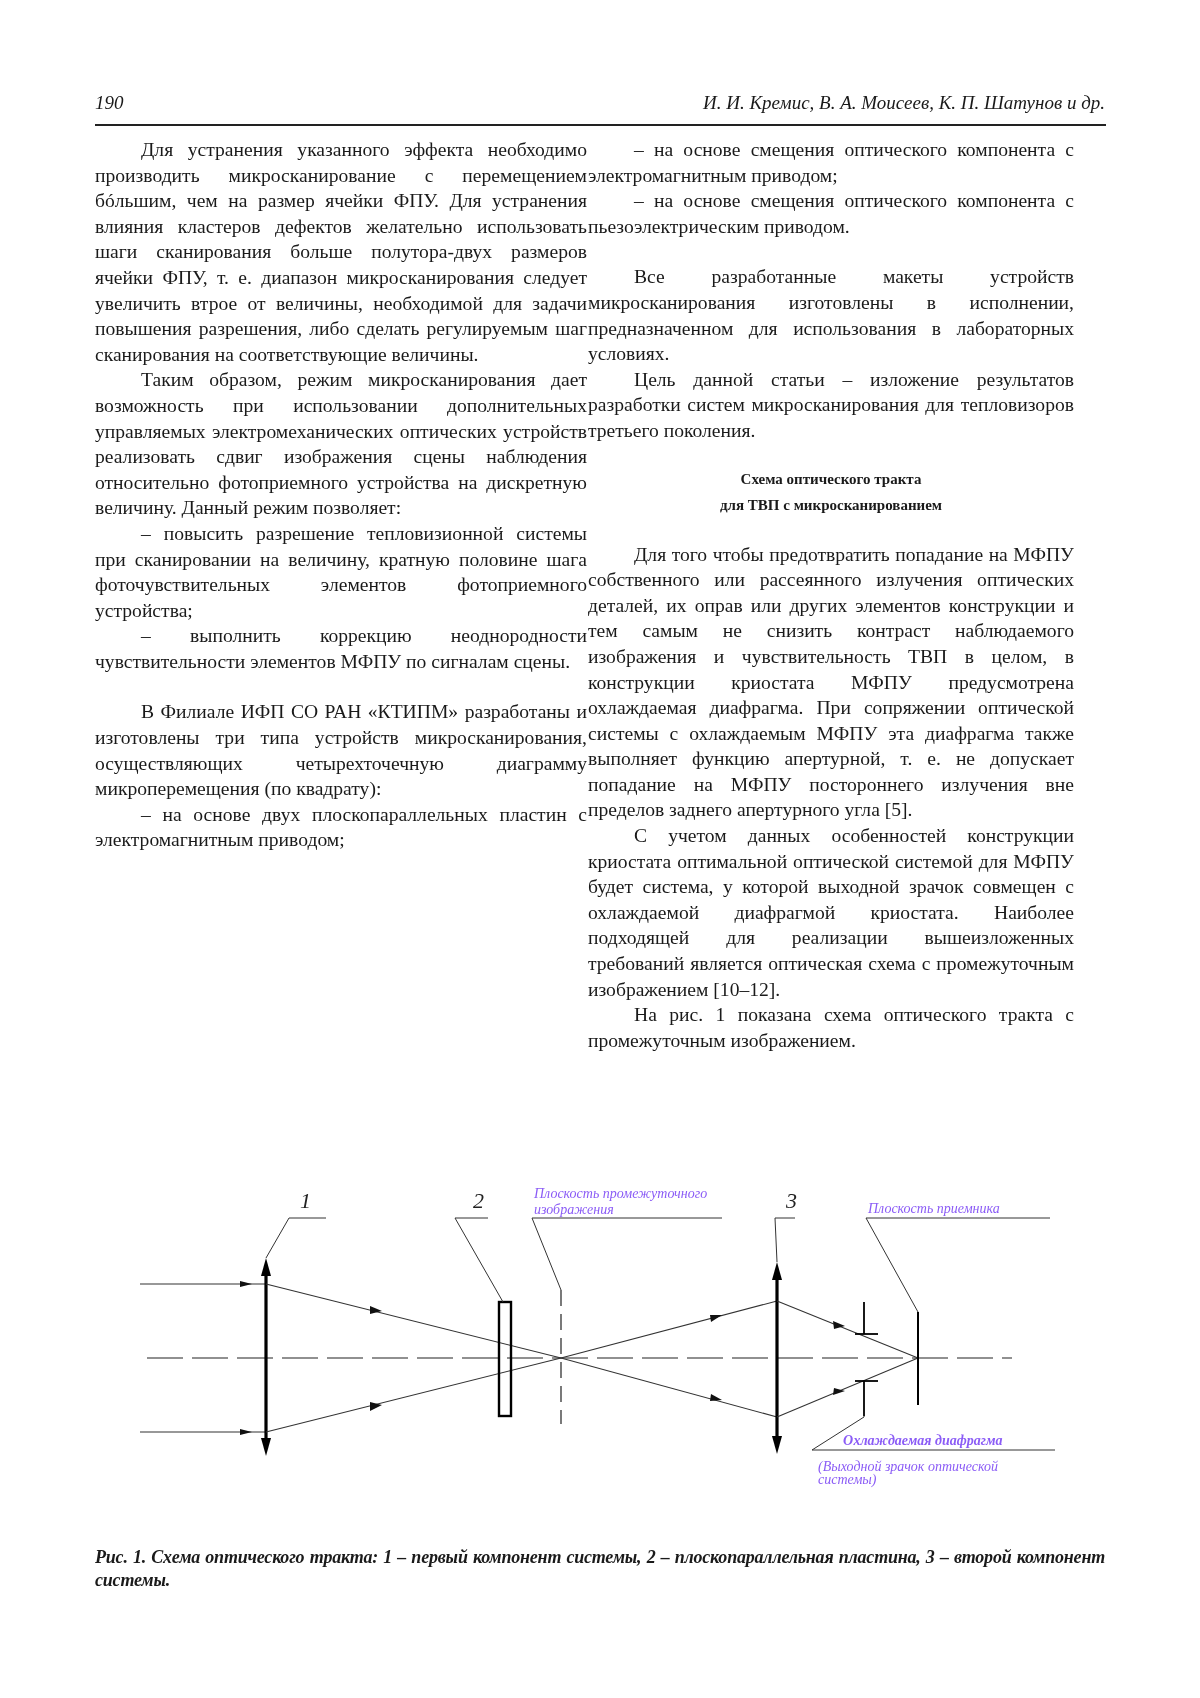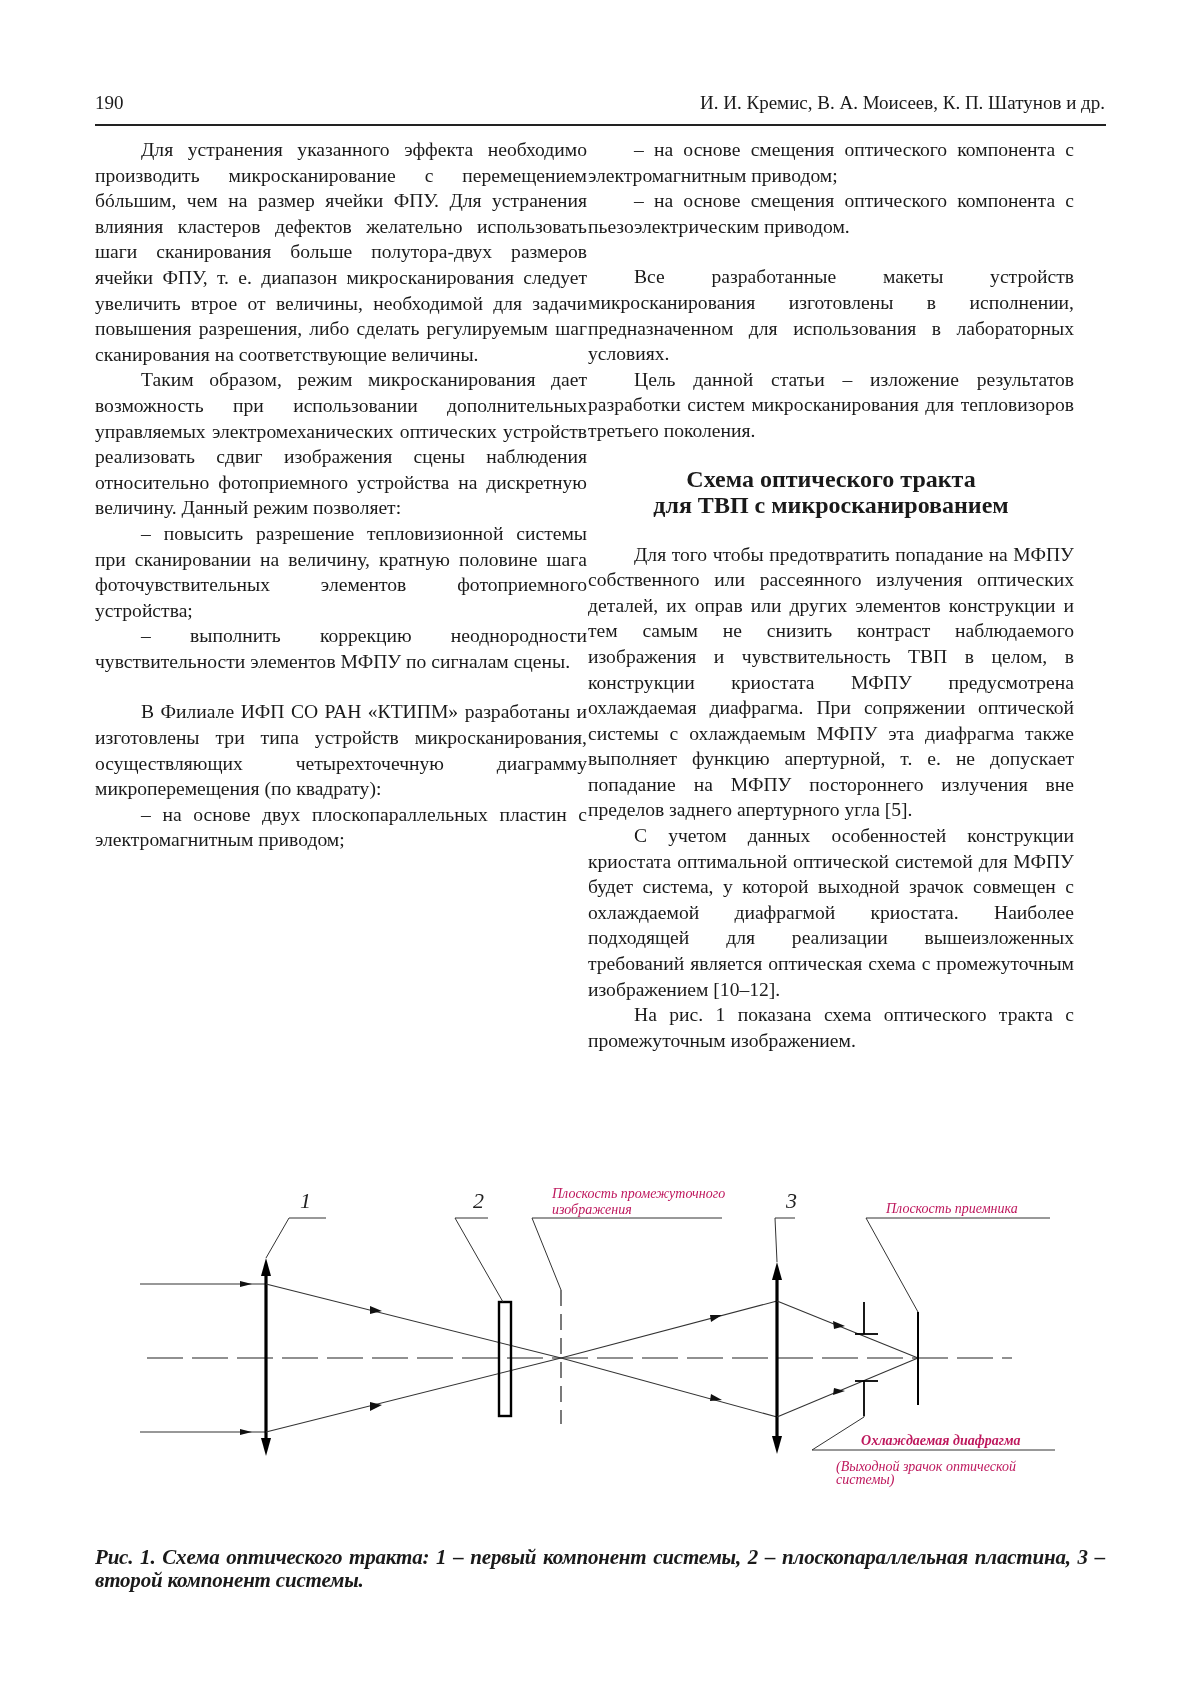--- a/index.html
+++ b/index.html
@@ -1,35 +1,35 @@
 <!DOCTYPE html>
 <html><head>
 <meta charset="utf-8">
 <style>
   html, body { margin: 0; padding: 0; background: #ffffff; }
   body { width: 1200px; height: 1698px; position: relative; overflow: hidden;
          font-family: "Liberation Serif", "DejaVu Serif", serif; color: #1a1a1a; }
   .header { position: absolute; left: 95px; top: 92px; width: 1010px; height: 28px;
-            font-size: 19px; }
+            font-style: italic; font-size: 19px; }
   .header .pn { position: absolute; left: 0; top: 0; }
   .header .auth { position: absolute; right: 0; top: 0; margin-left: 37px; }
   .rule { position: absolute; left: 95px; top: 124px; width: 1011px; height: 2px; background: #222; }
   .col { position: absolute; top: 137px; font-size: 19.6px; line-height: 25.6px; text-align: justify; }
   .col.left { left: 95px; width: 492px; }
   .col.right { left: 588px; width: 486px; }
   .col p { margin: 0; text-indent: 46px; }
   .col p.noind { text-indent: 0; }
   .col p.gap { margin-top: 25px; }
   .col p.li { text-indent: 46px; }
-  .col h3 { margin: 22px 0 24px 0; text-align: center; font-size: 24px; line-height: 26px; font-weight: bold; }
+  .col h3 { margin: 22px 0 24px 0; text-align: center; font-size: 15px; line-height: 26px; font-weight: bold; }
   .figure { position: absolute; left: 0; top: 1160px; width: 1200px; height: 360px; }
-  .fig-label { position: absolute; font-style: italic; font-size: 14px; line-height: 14px; color: #be185d; margin-left: 18px; }
+  .fig-label { position: absolute; font-style: italic; font-size: 14px; line-height: 14px; color: #8b5cf6; }
   .fig-num { position: absolute; font-style: italic; font-size: 22px; color: #222; }
   .caption { position: absolute; left: 95px; top: 1546px; width: 1010px;
-             font-style: italic; font-weight: bold; font-size: 21px; line-height: 23px;
+             font-style: italic; font-weight: bold; font-size: 18px; line-height: 23px;
              letter-spacing: -0.2px; text-align: justify; }
 </style>
 </head>
 <body>
 
 <div class="header">
   <span class="pn">190</span>
   <span class="auth">И. И. Кремис, В. А. Моисеев, К. П. Шатунов и др.</span>
 </div>
 <div class="rule"></div>

